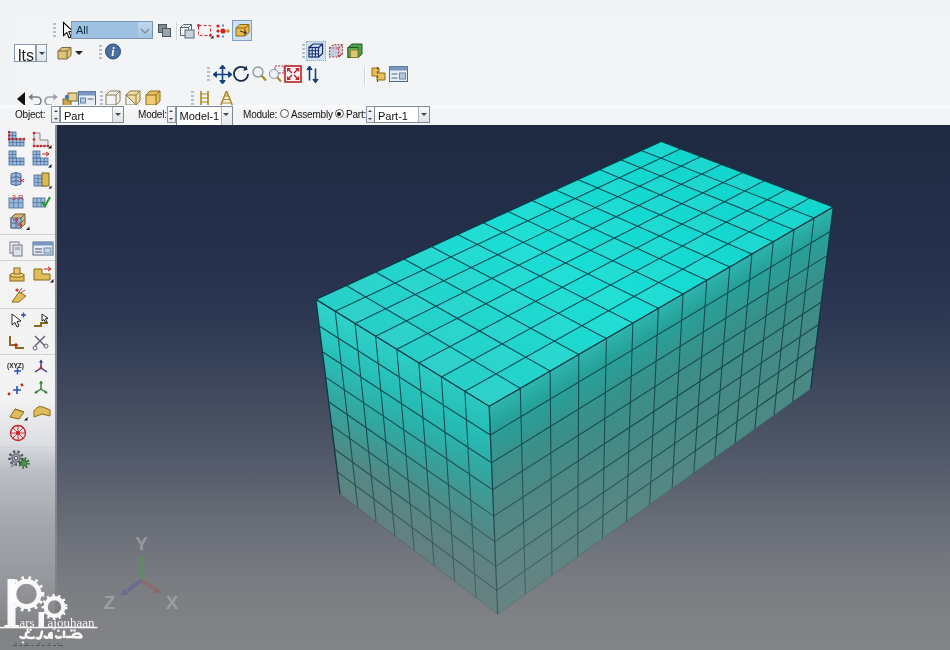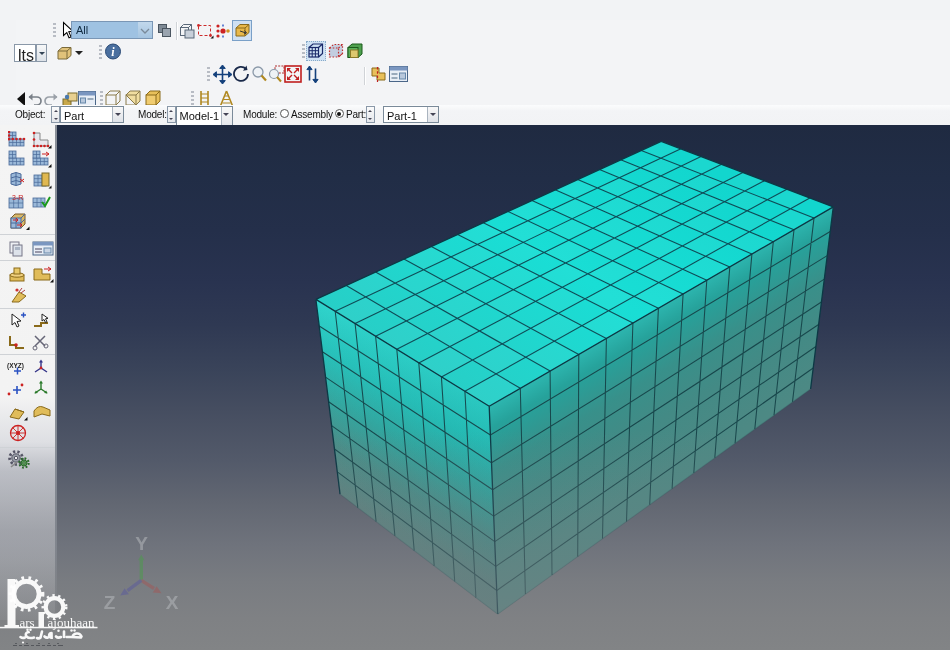--- a/index.html
+++ b/index.html
@@ -199,21 +199,21 @@
     <span class="combo" style="left:175.5px;top:1px;width:57px;height:27px">
         <span style="position:absolute;left:3px;top:2.5px">Model-1</span>
         <span class="arr"></span>
       </span>
     <span class="lbl" style="left:243px;top:4px">Module:</span>
     <span class="radio" style="left:280px;top:4px"></span>
     <span class="lbl" style="left:291px;top:4px">Assembly</span>
     <span class="radio on" style="left:334.5px;top:4px"></span>
     <span class="lbl" style="left:346px;top:4px">Part:</span>
     <span class="spin" style="left:365.5px;top:1px"></span>
-    <span class="combo" style="left:383px;top:1px;width:56px;height:17px">
+    <span class="combo" style="left:374px;top:1px;width:56px;height:17px">
         <span style="position:absolute;left:3px;top:2.5px">Part-1</span>
         <span class="arr"></span>
       </span>
   </div>
   <div id="vp"></div>
   <svg width="950" height="650" viewBox="0 0 950 650" style="position:absolute;left:0;top:0">
 <defs>
 <linearGradient id="gleft" x1="316" y1="299" x2="236" y2="430" gradientUnits="userSpaceOnUse">
 <stop offset="0" stop-color="#2fd4cc"></stop>
           <stop offset="0.25" stop-color="#28c2bb"></stop>

